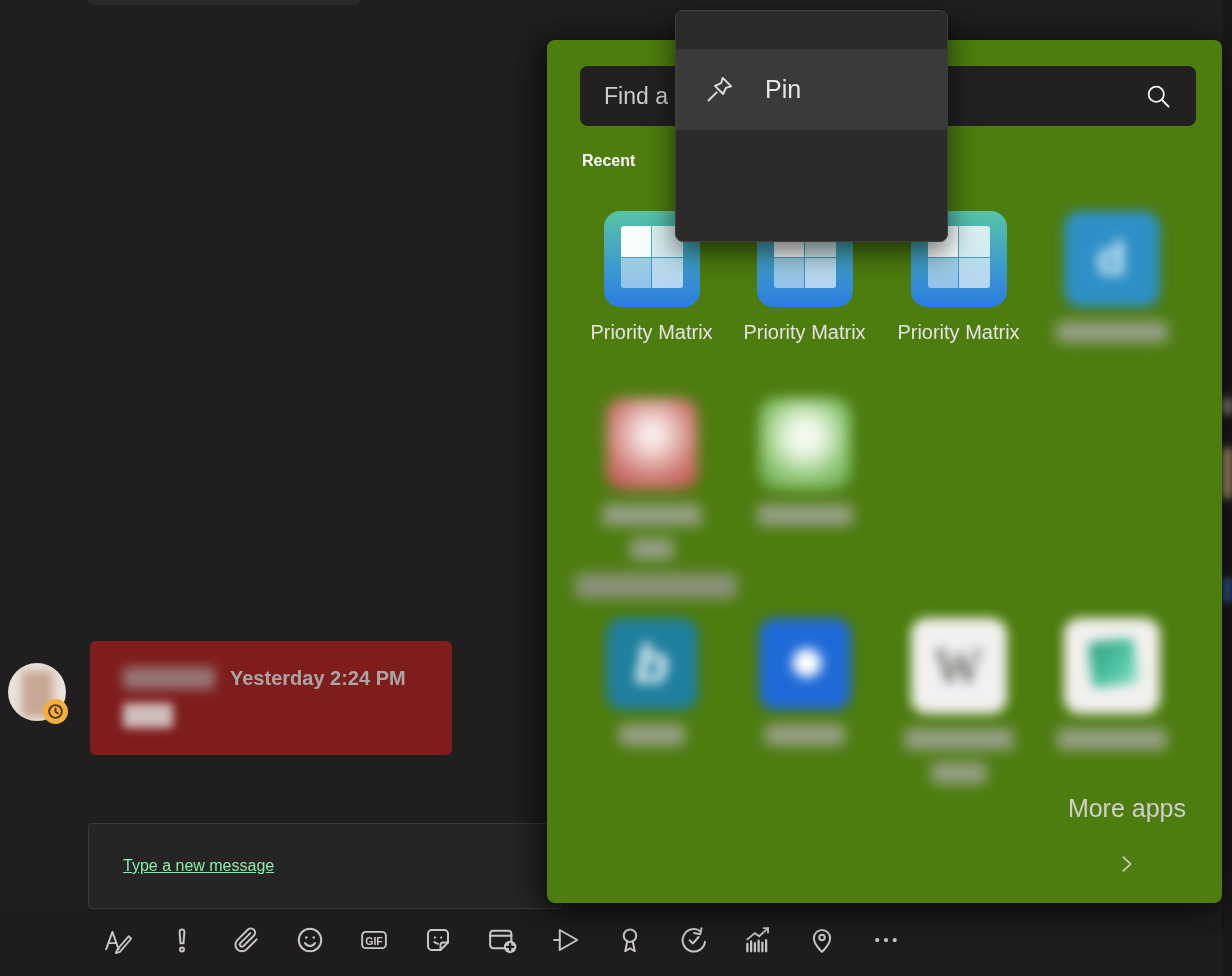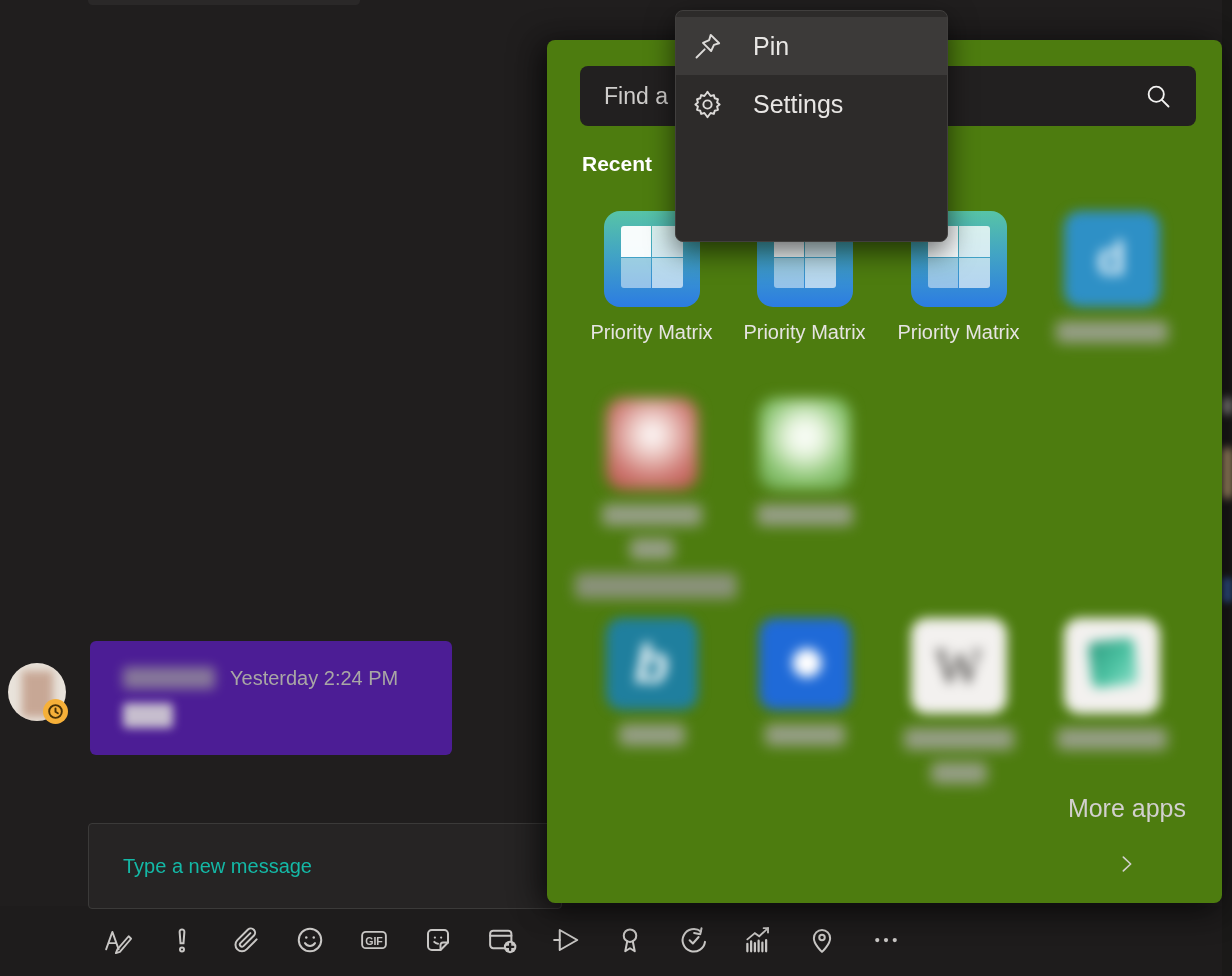--- a/index.html
+++ b/index.html
@@ -12,50 +12,50 @@
 
   
   .bottom-band{left:0;top:906px;width:1232px;height:70px;background:#1e1c1c;}
 
   
   .avatar{left:8px;top:663px;width:58px;height:58px;border-radius:50%;background:#e9e3db;overflow:hidden;}
   .avatar .face{position:absolute;left:14px;top:8px;width:31px;height:46px;background:#c7a795;
     filter:blur(4px);}
   .status-badge{left:43px;top:699px;width:25px;height:25px;border-radius:50%;background:#f6b039;
     display:flex;align-items:center;justify-content:center;}
-  .bubble{left:90px;top:641px;width:362px;height:114px;background:#4c1d95;border-radius:6px;}
+  .bubble{left:90px;top:641px;width:362px;height:114px;background:#7f1d1d;border-radius:6px;font-weight:bold;}
   .blur-bar{position:absolute;background:#a09e9c;border-radius:4px;filter:blur(6px);opacity:.7;}
   .bubble .name-bar{left:33px;top:26px;width:92px;height:22px;}
   .bubble .msg-bar{left:33px;top:62px;width:50px;height:25px;background:#dcdad8;opacity:.85;filter:blur(5px);}
   .timestamp{position:absolute;left:140px;top:26px;font-size:20px;color:#a9a7a5;}
 
   
   .compose-box{left:88px;top:823px;width:472px;height:84px;background:#262424;
     border:1px solid #3b3a39;border-radius:4px;display:flex;align-items:center;z-index:1;}
-  .compose-box .ph{padding-left:34px;font-size:20px;color:#14b8a6;}
+  .compose-box .ph{padding-left:34px;font-size:16px;color:#86efac;text-decoration:underline;}
   .compose-toolbar{left:103px;top:925px;display:flex;gap:34px;z-index:1;}
   .compose-toolbar .tbi{width:30px;height:30px;color:#c9c7c5;cursor:pointer;}
   .tbi svg{width:30px;height:30px;display:block;}
 
   
   .right-strip{left:1222px;top:0;width:10px;height:976px;background:#1a1918;overflow:hidden;}
   .right-strip .b1{position:absolute;left:0;top:398px;width:10px;height:16px;background:#8b8987;filter:blur(4px);}
   .right-strip .b2{position:absolute;left:0;top:448px;width:10px;height:50px;background:#b99d72;filter:blur(4px);}
   .right-strip .b3{position:absolute;left:0;top:578px;width:10px;height:24px;background:#2f4f86;filter:blur(3px);}
 
   
   .panel{left:547px;top:40px;width:675px;height:863px;background:#4d7c0f;border-radius:8px;
     box-shadow:-10px 0 30px rgba(0,0,0,.4), 0 10px 30px rgba(0,0,0,.45);z-index:5;}
   .search-box{position:absolute;left:33px;top:26px;width:616px;height:60px;background:#222020;
     border-radius:8px;display:flex;align-items:center;}
   .search-box input{flex:1;background:transparent;border:none;outline:none;padding-left:24px;
     font-size:23px;color:#e9e7e5;font-family:"Liberation Sans",sans-serif;}
   .search-box input::placeholder{color:#cfcdcb;opacity:1;}
   .search-icon{width:28px;height:28px;margin-right:24px;color:#f3f2f1;}
-  .section-heading{position:absolute;left:35px;top:112px;font-size:21px;font-weight:bold;color:#ffffff;}
+  .section-heading{position:absolute;left:35px;top:112px;font-size:16px;font-weight:bold;color:#ffffff;}
 
   .tile{position:absolute;width:153px;text-align:center;cursor:pointer;}
   .tile .appicon{width:96px;height:96px;border-radius:16px;margin:0 auto;position:relative;overflow:hidden;}
   .tile .applabel{margin-top:12px;font-size:20px;line-height:1.35;color:#e6e4e2;}
   .pm-icon{background:linear-gradient(180deg,#57c4a6 0%,#42a4c4 45%,#2c7ce2 100%);}
   .pm-grid{position:absolute;left:17px;top:15px;width:62px;height:62px;display:grid;
     grid-template-columns:1fr 1fr;grid-template-rows:1fr 1fr;gap:1px;border-radius:3px;overflow:hidden;}
   .pm-grid div:nth-child(1){background:rgba(255,255,255,.96);}
   .pm-grid div:nth-child(2){background:rgba(255,255,255,.78);}
   .pm-grid div:nth-child(3){background:rgba(255,255,255,.48);}
@@ -81,21 +81,21 @@
   .boards-icon .shape{position:absolute;left:26px;top:22px;width:46px;height:46px;border-radius:6px;
     background:linear-gradient(135deg,#2f9c80 0%,#4cc2a2 55%,#8fe0ca 100%);transform:rotate(-6deg);}
 
   .more-apps{position:absolute;right:36px;bottom:28px;display:flex;align-items:center;gap:30px;cursor:pointer;flex-direction:column;}
   .more-apps .lbl{font-size:25px;color:#d2d0ce;}
   .more-apps svg{width:22px;height:22px;color:#d2d0ce;}
 
   
   .ctx-menu{left:675px;top:10px;width:273px;height:232px;background:#2d2b2a;border:1px solid #413f3e;
     border-radius:8px;box-shadow:0 10px 28px rgba(0,0,0,.6);z-index:10;padding:6px 0;box-sizing:border-box;}
-  .ctx-row{height:58px;display:flex;align-items:center;padding-left:16px;gap:30px;cursor:pointer;}
+  .ctx-row{height:81px;display:flex;align-items:center;padding-left:28px;gap:30px;cursor:pointer;margin-top:32px;}
   .ctx-row.hl{background:#3c3a39;}
   .ctx-row svg{width:31px;height:31px;color:#dddbd9;flex:0 0 auto;}
   .ctx-row .lbl{font-size:25px;color:#e8e6e4;}
 </style>
 </head>
 <body>
 
 <div id="stage">
 
   <div class="abs top-sliver"></div>
@@ -307,22 +307,15 @@
   </div>
 
   <div class="abs ctx-menu">
     <div class="ctx-row hl">
       <svg viewBox="0 0 24 24" fill="none" stroke="currentColor" stroke-width="1.5" stroke-linejoin="round" stroke-linecap="round">
         <path d="M14.5 3l6.5 6.5-4 1.2-2.2 4.8-6.3-6.3 4.8-2.2z"></path>
         <path d="M9.8 14.2L3.5 20.5"></path>
       </svg>
       <span class="lbl">Pin</span>
     </div>
-    <div class="ctx-row">
-      <svg viewBox="0 0 24 24" fill="none" stroke="currentColor" stroke-width="1.5" stroke-linejoin="round">
-        <circle cx="12" cy="12" r="3.2"></circle>
-        <path d="M19.4 13.6l2-1.6-2-1.6.7-2.5-2.5-.7-.7-2.5-2.5.7L12.8 3.3 12 2.2l-.8 1.1-1.6 2.1-2.5-.7-.7 2.5-2.5.7.7 2.5-2 1.6 2 1.6-.7 2.5 2.5.7.7 2.5 2.5-.7 1.6 2.1.8 1.1.8-1.1 1.6-2.1 2.5.7.7-2.5 2.5-.7z"></path>
-      </svg>
-      <span class="lbl">Settings</span>
-    </div>
   </div>
 
 </div>
 
 </body></html>

